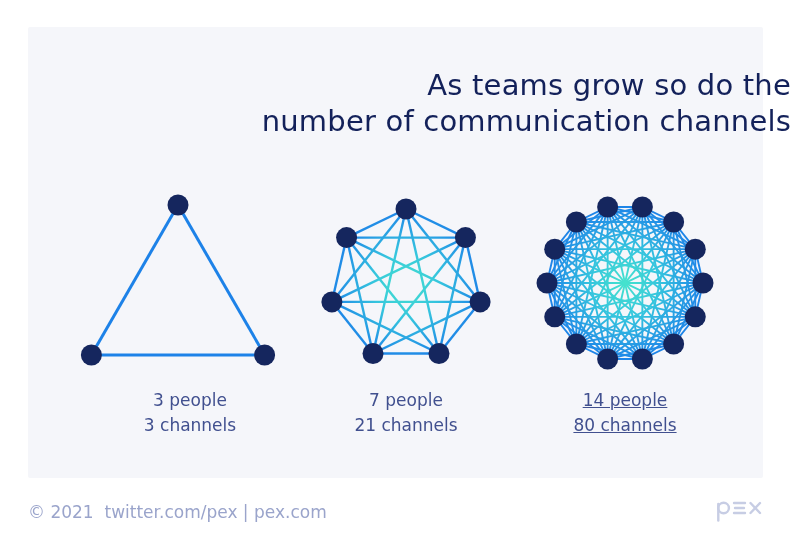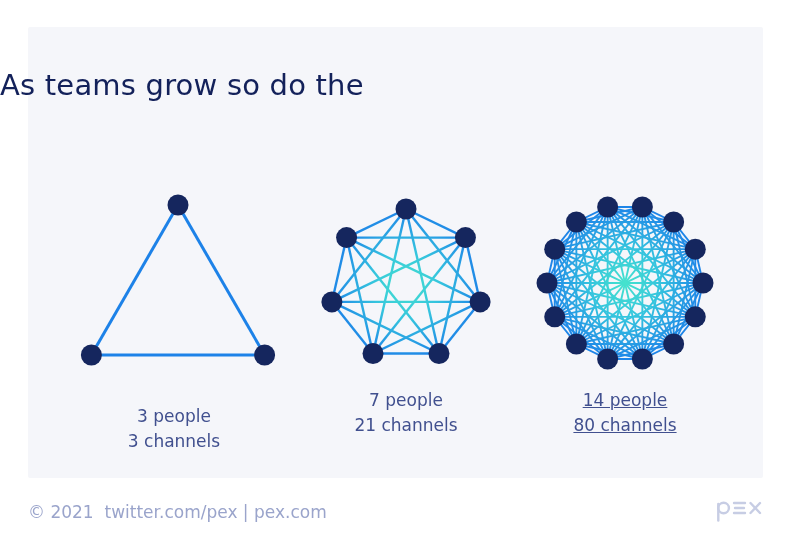--- a/index.html
+++ b/index.html
@@ -13,42 +13,42 @@
   .card {
     position: absolute;
     left: 28px; top: 27px;
     width: 735px; height: 451px;
     background: #f5f6fa;
     border-radius: 2px;
   }
   .title {
     position: absolute;
     top: 67px; left: 0; right: 0;
-    text-align: left;
+    text-align: right;
     font-size: 29px;
     line-height: 36px;
     font-weight: 500;
     color: #13215a;
     letter-spacing: 0.2px;
   }
   #graphs-svg {
     position: absolute;
     left: 0; top: 0;
     width: 791px; height: 538px;
   }
   .graph-label {
     position: absolute;
     width: 220px;
     top: 388px;
     text-align: center;
     font-size: 17px;
     line-height: 25px;
     color: #41508f;
   }
-  .label-g1 { left: 64px; margin-top: 16px; }
+  .label-g1 { left: 80px; }
   .label-g2 { left: 296px; }
   .label-g3 { left: 515px; text-decoration: underline; }
   .copyright {
     position: absolute;
     left: 28px; top: 504px;
     font-size: 17px;
     line-height: 16px;
     color: #9aa4cb;
     white-space: pre;
   }
@@ -58,20 +58,21 @@
     width: 48px; height: 27px;
   }
 </style>
 </head>
 <body>
 
 <div class="card"></div>
 
 <div class="title">
   <div>As teams grow so do the</div>
+  <div>number of communication channels</div>
 </div>
 
 <svg id="graphs-svg" viewBox="0 0 791 538">
     <defs>
       <radialGradient id="grad1" gradientUnits="userSpaceOnUse" cx="406" cy="285" r="76">
         <stop offset="0" stop-color="#45e3cd"></stop>
         <stop offset="0.45" stop-color="#35c4de"></stop>
         <stop offset="1" stop-color="#1d82e8"></stop>
       </radialGradient>
       <radialGradient id="grad2" gradientUnits="userSpaceOnUse" cx="625" cy="283" r="78">

